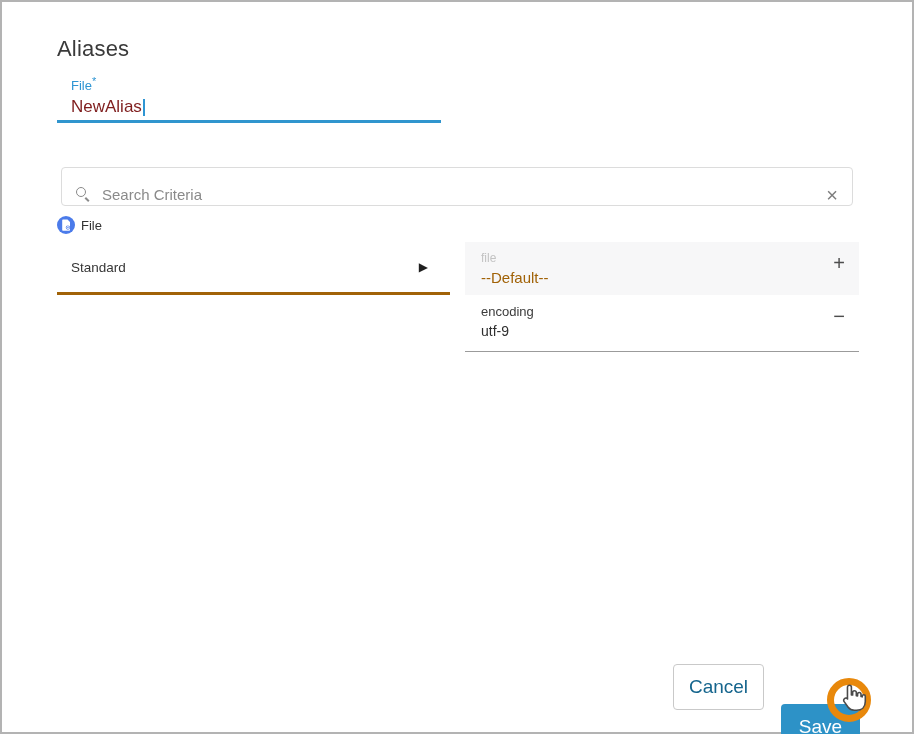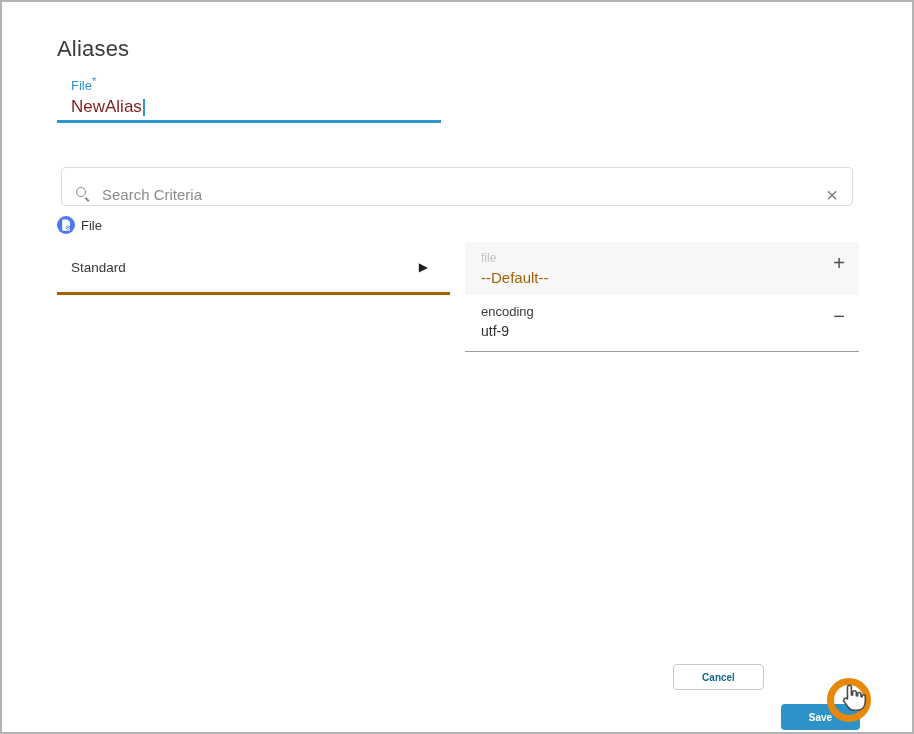--- a/index.html
+++ b/index.html
@@ -128,23 +128,23 @@
     line-height: 1; cursor: pointer; padding-top: 2px;
     font-weight: 400;
   }
 
   
   .footer {
     position: absolute; top: 662px; left: 0; width: 858px;
     display: flex; justify-content: flex-end; gap: 17px;
   }
   .btn {
-    height: 26px; border-radius: 4px;
+    height: 46px; border-radius: 4px;
     font-family: "Liberation Sans", sans-serif;
-    font-size: 10px; font-weight: bold;
+    font-size: 19px; font-weight: normal;
     display: flex; align-items: center; justify-content: center;
     cursor: pointer;
   }
   .btn-cancel {
     width: 91px; background: #fff;
     border: 1px solid #c9c9c9; color: #15658d;
   }
   .btn-save {
     width: 79px; background: #2d92c7;
     border: none; color: #ffffff; margin-top: 40px;

